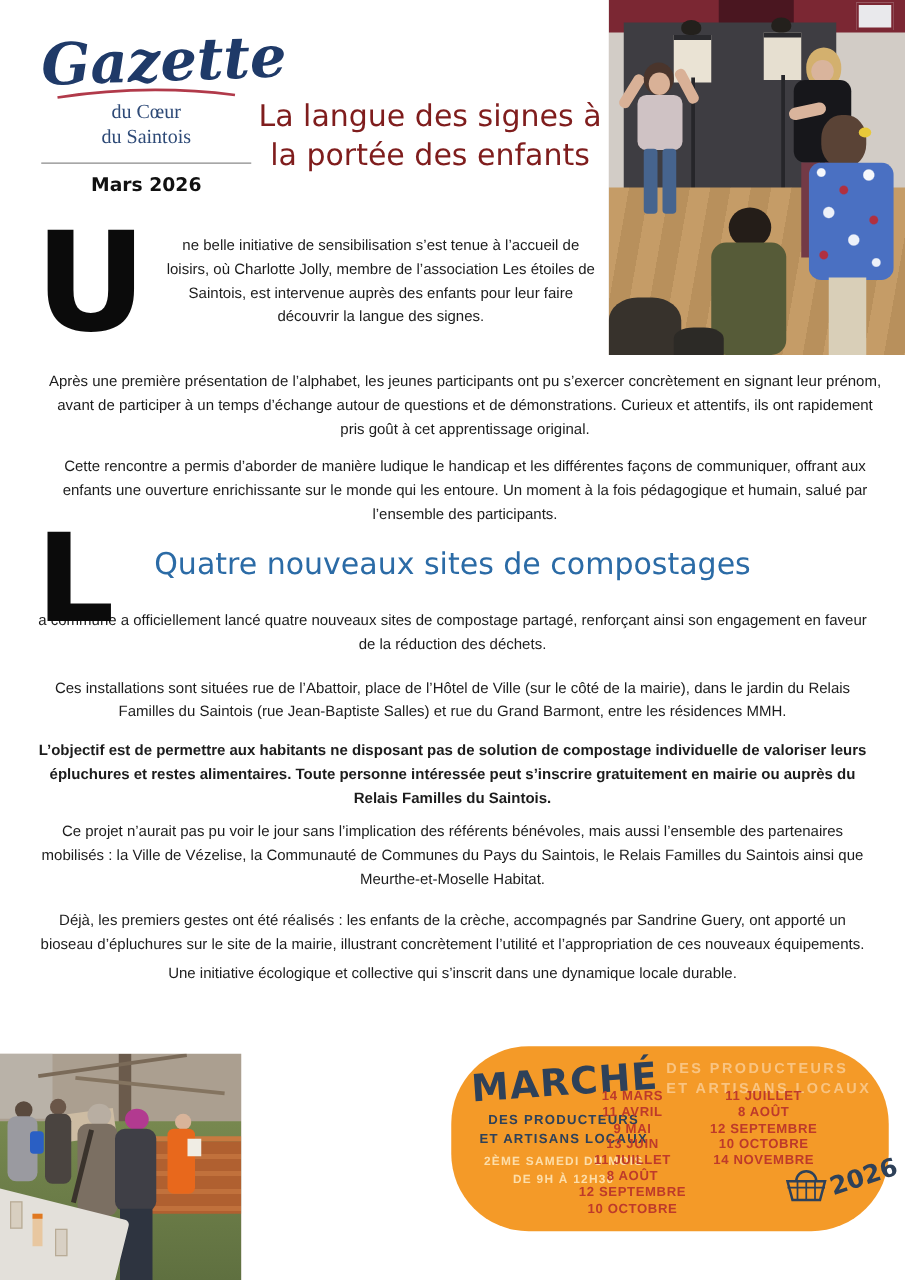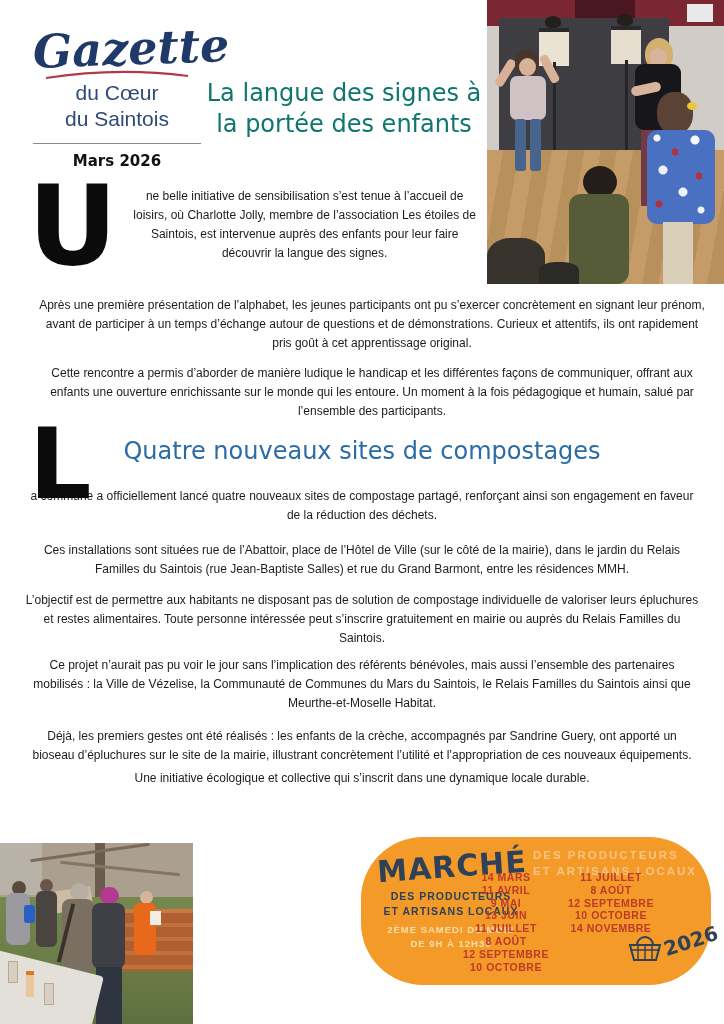--- a/index.html
+++ b/index.html
@@ -5,43 +5,43 @@
   html,body{margin:0;padding:0;background:#fff;}
   .page{position:relative;width:724px;height:1024px;background:#ffffff;overflow:hidden;
         font-family:"Liberation Sans",sans-serif;color:#1c1c1c;}
   .abs{position:absolute;}
 
   
   .masthead{left:33px;top:26px;width:168px;text-align:center;}
   .logo-script{font-family:"DejaVu Serif",serif;font-style:italic;font-weight:bold;
                font-size:46px;color:#1F3A68;line-height:1;transform:rotate(-2deg);}
   .logo-swoosh{margin:-2px auto 0;display:block;}
-  .logo-sub{font-family:Liberation Sans, sans-serif;font-size:21px;color:#2E4A77;line-height:1.25;}
+  .logo-sub{font-family:Liberation Serif, serif;font-size:16px;color:#2E4A77;line-height:1.25;}
   .logo-rule{border:none;border-top:1.5px solid #8a8a8a;margin:10px 0 8px;}
   .issue-date{font-family:"DejaVu Sans",sans-serif;font-weight:bold;font-size:15px;color:#111;}
 
   
   .headline{left:198px;top:78px;width:292px;text-align:center;
-            font-family:"DejaVu Sans",sans-serif;font-size:24px;line-height:31px;color:#0f766e;}
+            font-family:"DejaVu Sans",sans-serif;font-size:24px;line-height:31px;color:#7f1d1d;}
 
   
   .body-txt{font-size:12px;line-height:19px;text-align:center;}
   .dropcap{font-family:"DejaVu Sans",sans-serif;font-weight:bold;color:#0b0b0b;}
   .a1-intro{left:28px;top:181px;width:454px;display:flex;}
   .a1-intro .dropcap{font-size:110px;line-height:0.82;margin-right:10px;}
   .a1-intro .txt{padding-top:6px;}
   .a1-rest{left:35px;top:296px;width:674px;}
   .a1-rest p{margin:0 0 11px;}
   .a2{left:25px;top:425px;width:674px;}
   .a2 .dropcap{position:absolute;left:4px;top:0;font-size:98px;line-height:0.8;}
   .a2 h2{margin:12px 0 0;text-align:center;font-family:"DejaVu Sans",sans-serif;
          font-weight:normal;font-size:24px;color:#2B6BA6;}
   .a2 .intro{margin:22px 0 0;}
   .a2 .p2{margin:16px 0 0;}
-  .a2 .p3{margin:12px 0 0;}
+  .a2 .p3{margin:12px 0 0;font-weight:bold;}
   .a2 .p4{margin:8px 0 0;}
   .a2 .p5{margin:14px 0 0;}
   .a2 .p6{margin:4px 0 16px;}
 
   
   .badge{left:361px;top:837px;width:350px;height:148px;background:#F49A28;border-radius:62px;}
   .badge .title{left:16px;top:12px;width:148px;text-align:center;
       font-family:"DejaVu Sans",sans-serif;font-weight:bold;font-size:30px;letter-spacing:1px;
       color:#2E4159;transform:rotate(-4deg);}
   .badge .sub-left{left:12px;top:52px;width:156px;text-align:center;font-weight:bold;
@@ -131,21 +131,21 @@
     <p class="body-txt">Après une première présentation de l’alphabet, les jeunes participants ont pu s’exercer concrètement en signant leur prénom, avant de participer à un temps d’échange autour de questions et de démonstrations. Curieux et attentifs, ils ont rapidement pris goût à cet apprentissage original.</p>
     <p class="body-txt">Cette rencontre a permis d’aborder de manière ludique le handicap et les différentes façons de communiquer, offrant aux enfants une ouverture enrichissante sur le monde qui les entoure. Un moment à la fois pédagogique et humain, salué par l’ensemble des participants.</p>
   </div>
 
   <div class="abs a2">
     <span class="dropcap">L</span>
     <h2>Quatre nouveaux sites de compostages</h2>
     <p class="body-txt intro">a commune a officiellement lancé quatre nouveaux sites de compostage partagé,  renforçant ainsi son engagement en faveur de la réduction des déchets.</p>
     <p class="body-txt p2">Ces installations sont situées rue de l’Abattoir, place de l’Hôtel de Ville (sur le côté de la mairie), dans le jardin du Relais Familles du Saintois (rue Jean-Baptiste Salles) et rue du Grand Barmont, entre les résidences MMH.</p>
     <p class="body-txt p3">L’objectif est de permettre aux habitants ne disposant pas de solution de compostage individuelle de valoriser leurs épluchures et restes alimentaires. Toute personne intéressée peut s’inscrire gratuitement en mairie ou auprès du Relais Familles du Saintois.</p>
-    <p class="body-txt p4">Ce projet n’aurait pas pu voir le jour sans l’implication des référents bénévoles, mais aussi l’ensemble des partenaires mobilisés : la Ville de Vézelise, la Communauté de Communes du Mars du Saintois, le Relais Familles du Saintois ainsi que Meurthe-et-Moselle Habitat.</p>
+    <p class="body-txt p4">Ce projet n’aurait pas pu voir le jour sans l’implication des référents bénévoles, mais aussi l’ensemble des partenaires mobilisés : la Ville de Vézelise, la Communauté de Communes du Pays du Saintois, le Relais Familles du Saintois ainsi que Meurthe-et-Moselle Habitat.</p>
     <p class="body-txt p5">Déjà, les premiers gestes ont été réalisés : les enfants de la crèche, accompagnés par Sandrine Guery, ont apporté un bioseau d’épluchures sur le site de la mairie, illustrant concrètement l’utilité et l’appropriation de ces nouveaux équipements.</p>
     <p class="body-txt p6">Une initiative écologique et collective qui s’inscrit dans une dynamique locale durable.</p>
   </div>
 
   <div class="abs photo photo-bottom">
     <div class="abs" style="left:0;top:0;width:42px;height:52px;background:#b9b2a8;"></div>
     <div class="abs" style="left:95px;top:0;width:10px;height:72px;background:#6b5b4c;"></div>
     <div class="abs" style="left:30px;top:8px;width:120px;height:3px;background:#7a6a58;transform:rotate(-8deg);"></div>
     <div class="abs" style="left:60px;top:24px;width:120px;height:3px;background:#847460;transform:rotate(6deg);"></div>
     <div class="abs" style="left:0;top:54px;width:193px;height:127px;background:linear-gradient(#77884f,#5f7040);"></div>

